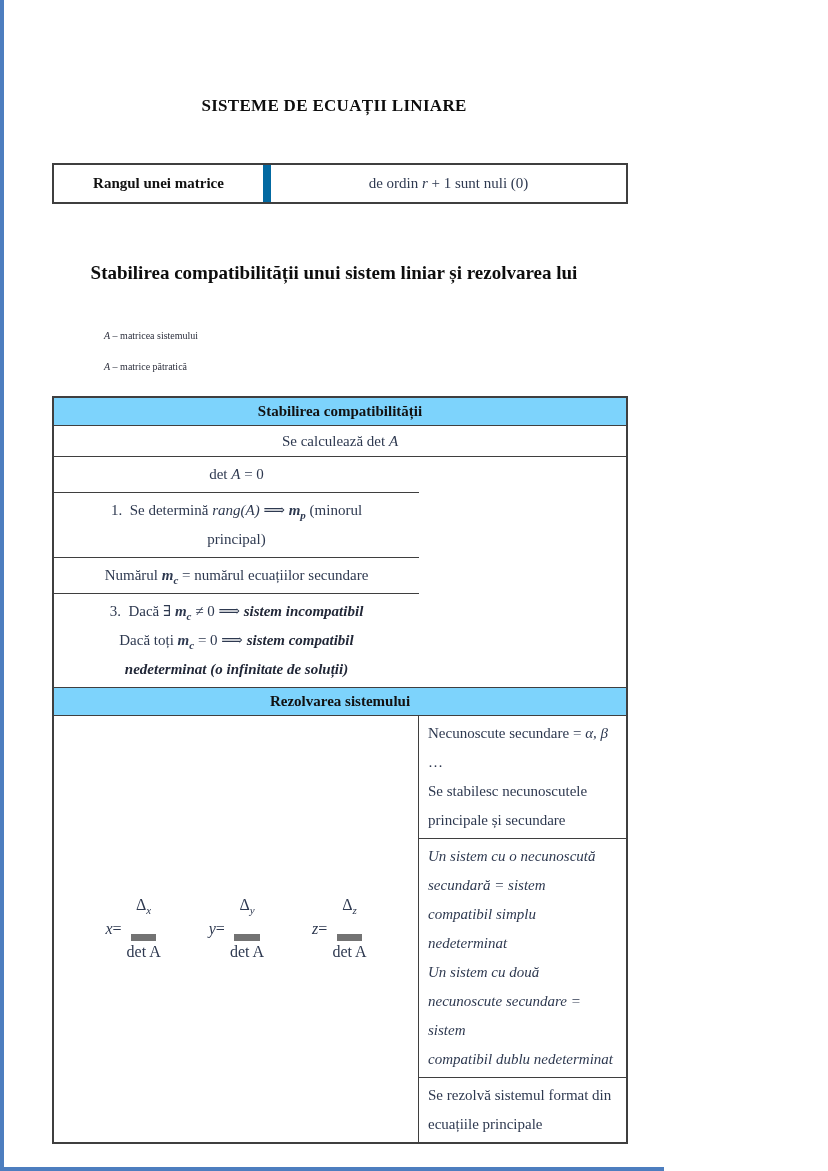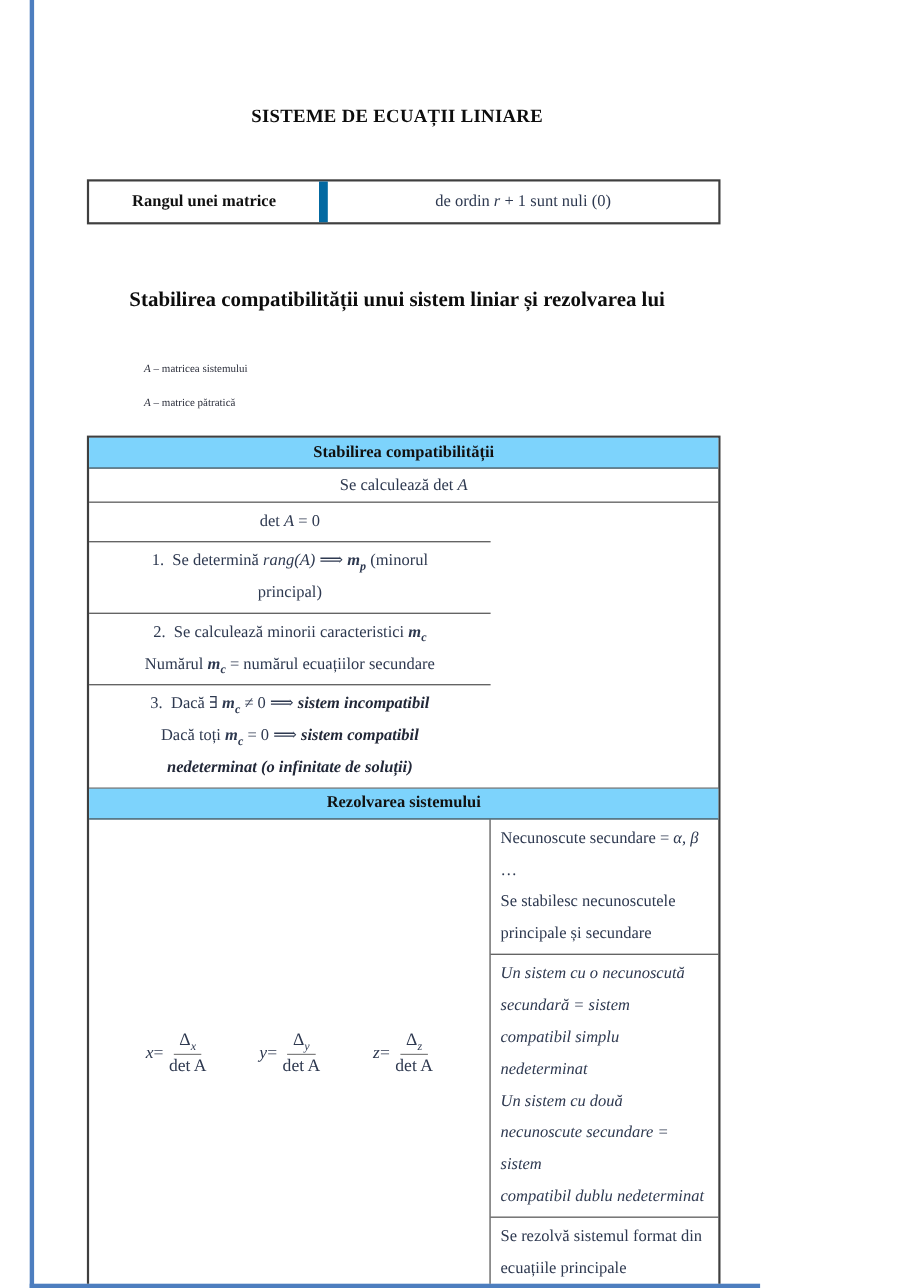--- a/index.html
+++ b/index.html
@@ -6,21 +6,20 @@
   .page {
     position:relative;
     width:664px; height:1171px;
     box-sizing:border-box;
     background:#ffffff;
     border-left:4px solid #4d7ebf;
     border-bottom:4px solid #4d7ebf;
     font-family:"Liberation Serif","DejaVu Serif","DejaVu Sans",serif;
     color:#2e3950;
     overflow:hidden;
-    margin-left:27px;
   }
   .title {
     padding-top:96px;
     text-align:center;
     font-size:17px;
     font-weight:bold;
     letter-spacing:0.3px;
     color:#0d0d0d;
   }
   
@@ -114,21 +113,21 @@
     font-size:16px;
   }
   .formula { display:inline-flex; align-items:center; white-space:nowrap; }
   .frac {
     display:inline-flex;
     flex-direction:column;
     align-items:center;
     margin-left:5px;
     line-height:1.3;
   }
-  .frac .num { border-bottom:1px solid #737373; padding:0 5px 1px; display:block; }
+  .frac .num { border-bottom:7px solid #737373; padding:0 5px 18px; display:block; }
   .frac .den { padding-top:1px; display:block; }
 </style>
 </head>
 <body>
 
 <div class="page">
 
   <div class="title">SISTEME DE ECUAȚII LINIARE</div>
 
   <div class="rank-table">
@@ -152,21 +151,20 @@
     <div class="calc-row"><span>Se calculează det </span><span class="mi">A</span></div>
 
     <div class="split">
       <div class="right-col">
         <div class="rrow center"><span>det </span><span class="mi">A</span><span> = 0</span></div>
         <div class="rrow center">
           <div class="line"><span>1.&nbsp;&nbsp;Se determină </span><span class="mi">rang(A)</span><span> ⟹ </span><span class="mvar">m</span><sub class="mvar">p</sub><span> (minorul</span></div>
           <div class="line">principal)</div>
         </div>
         <div class="rrow center">
-          <div class="line"><span>2.&nbsp;&nbsp;Se calculează minorii caracteristici </span><span class="mvar">m</span><sub class="mvar">c</sub></div>
           <div class="line"><span>Numărul </span><span class="mvar">m</span><sub class="mvar">c</sub><span> = numărul ecuațiilor secundare</span></div>
         </div>
         <div class="rrow center">
           <div class="line"><span>3.&nbsp;&nbsp;Dacă ∃ </span><span class="mvar">m</span><sub class="mvar">c</sub><span> ≠ 0 ⟹ </span><span class="bi">sistem incompatibil</span></div>
           <div class="line"><span>Dacă toți </span><span class="mvar">m</span><sub class="mvar">c</sub><span> = 0 ⟹ </span><span class="bi">sistem compatibil</span></div>
           <div class="line bi">nedeterminat (o infinitate de soluții)</div>
         </div>
       </div>
     </div>
 

